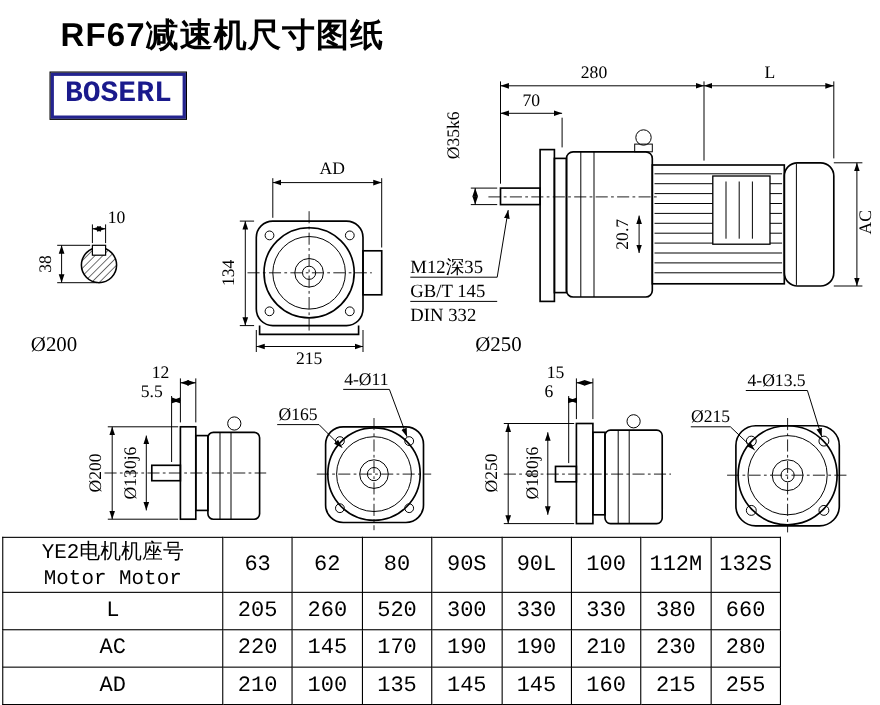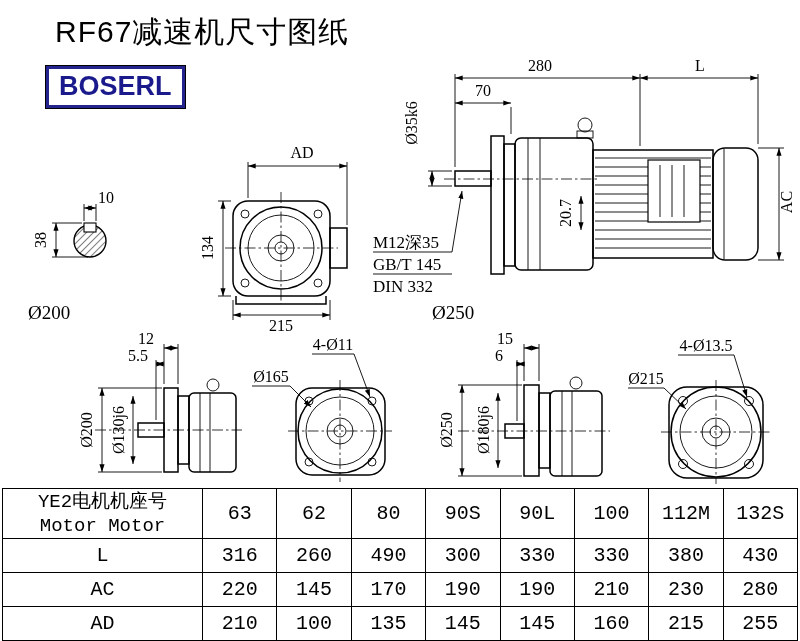--- a/index.html
+++ b/index.html
@@ -1,33 +1,33 @@
 <!DOCTYPE html>
 <html><head>
 <meta charset="utf-8">
 <style>
   * { margin:0; padding:0; box-sizing:border-box; }
   html,body { width:800px; height:641px; background:#fff; position:relative;
               font-family:"Liberation Sans", sans-serif; overflow:hidden; }
-  .title { position:absolute; left:55px; top:12px; font-size:30px; font-weight:normal;
+  .title { position:absolute; left:55px; top:12px; font-size:30px; font-weight:bold;
            color:#000; letter-spacing:1px; }
   .logo  { position:absolute; left:46px; top:66px; border:3px solid #24248f;
            outline:1px solid #000; background:#fff; padding:0 10px 2px 10px;
-           font-family:Liberation Sans, sans-serif; font-size:27px; font-weight:bold;
+           font-family:Liberation Mono, monospace; font-size:27px; font-weight:bold;
            color:#1a1a8c; line-height:34px; }
   svg.drw { position:absolute; left:0; top:0; }
   .ol  { fill:none; stroke:#000; stroke-width:1.5; }
   .tl  { fill:none; stroke:#000; stroke-width:0.9; }
   .cl  { fill:none; stroke:#000; stroke-width:0.8; stroke-dasharray:11 3 2.5 3; }
   .dim { fill:none; stroke:#000; stroke-width:0.9; marker-start:url(#arr); marker-end:url(#arr); }
   .ld  { fill:none; stroke:#000; stroke-width:0.9; marker-end:url(#arr); }
   text.d { font-family:"Liberation Serif", serif; font-size:16px; fill:#000; }
   text.n { font-family:"Liberation Serif", serif; font-size:17px; fill:#000; }
   text.b { font-family:"Liberation Serif", serif; font-size:19px; fill:#000; }
-  .tbl { position:absolute; left:2px; top:488px; width:796px; border-collapse:collapse;
+  .tbl { position:absolute; left:2px; top:488px; width:708px; border-collapse:collapse;
          table-layout:fixed; text-align:center; font-family:"Liberation Mono", monospace; }
   .tbl th, .tbl td { border:1px solid #000; font-weight:normal; font-size:20px;
                      vertical-align:middle; background:#fff; color:#000; }
   .tbl tr.hdr { height:50px; }
   .tbl tr.row { height:34px; }
   .tbl .c0 { width:200px; }
   .hcell div { line-height:24px; font-size:19px; }
 </style>
 </head>
 <body>
@@ -303,28 +303,28 @@
     <th>62</th>
     <th>80</th>
     <th>90S</th>
     <th>90L</th>
     <th>100</th>
     <th>112M</th>
     <th>132S</th>
   </tr>
   <tr class="row">
     <th>L</th>
-    <td>316</td>
+    <td>205</td>
     <td>260</td>
-    <td>490</td>
+    <td>520</td>
     <td>300</td>
     <td>330</td>
     <td>330</td>
     <td>380</td>
-    <td>430</td>
+    <td>660</td>
   </tr>
   <tr class="row">
     <th>AC</th>
     <td>220</td>
     <td>145</td>
     <td>170</td>
     <td>190</td>
     <td>190</td>
     <td>210</td>
     <td>230</td>

